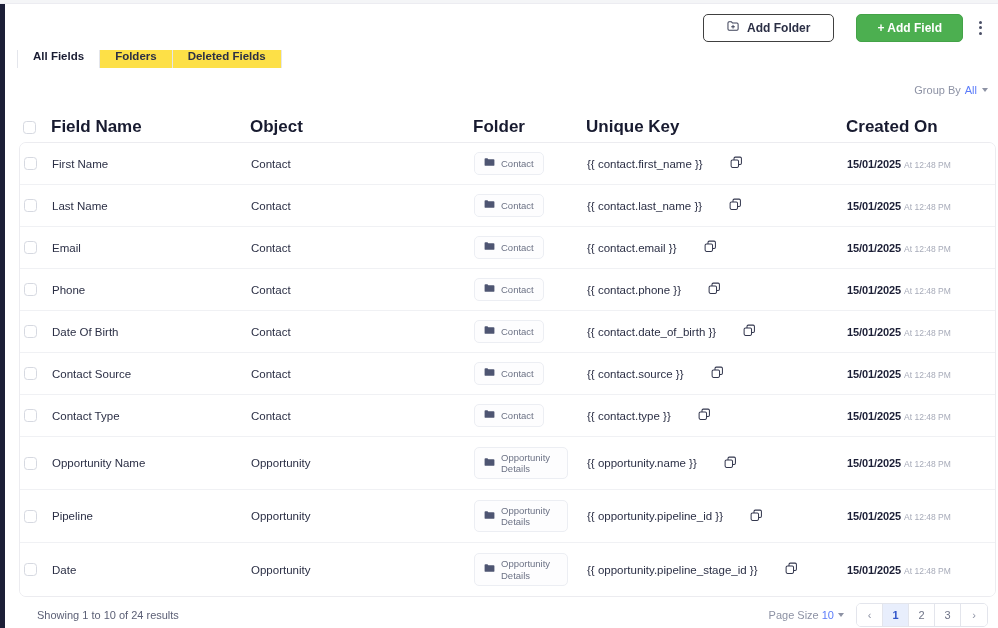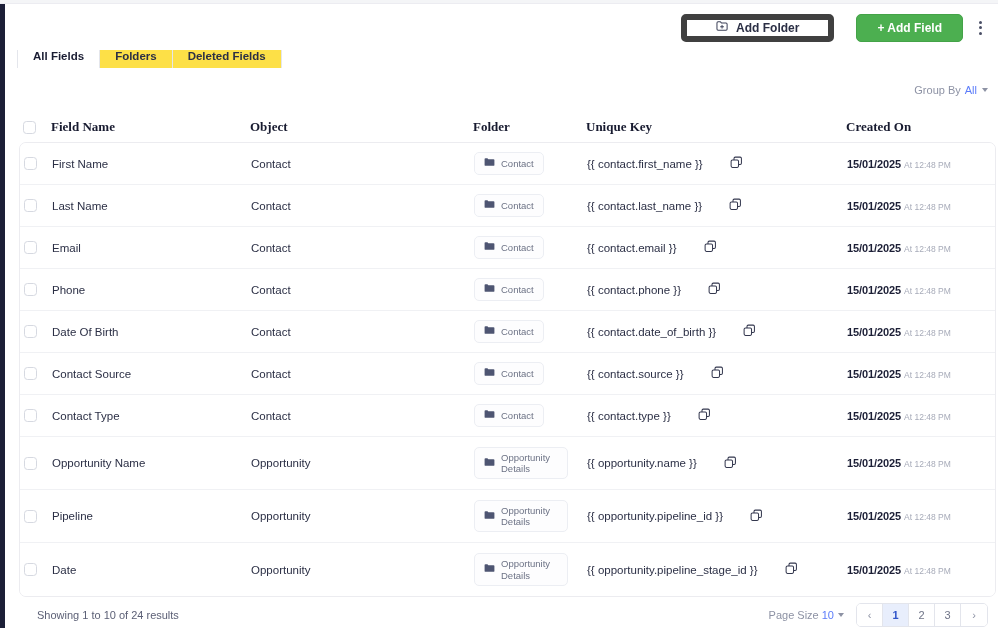--- a/index.html
+++ b/index.html
@@ -57,23 +57,23 @@
     align-items: center;
     gap: 7px;
     height: 28px;
     border-radius: 5px;
     font-size: 12px;
     cursor: pointer;
     white-space: nowrap;
     user-select: none;
   }
   .btn-add-folder {
-    padding: 0 29px;
-    background: #ffffff;
-    border: 6px solid #404040;
+    padding: 0 23px;
+    background: #ffffff;
+    border: 1px solid #404040;
     color: #2b2f45;
     font-weight: 600;
   }
   .btn-add-field {
     padding: 0 20px;
     margin-left: 22px;
     background: #4caf50;
     border: 1px solid #44a348;
     color: #ffffff;
     font-weight: 600;
@@ -188,25 +188,24 @@
     position: absolute;
     top: 112px;
     left: 0; right: 0;
     bottom: 26px;
   }
   .thead {
     display: flex;
     align-items: center;
     height: 30px;
     padding: 0 0 0 23px;
-    font-size: 13px;
+    font-size: 17px;
     font-weight: 700;
     color: #181b30;
     background: #ffffff;
-    font-family: Liberation Serif, serif;
   }
   .tbody {
     border: 1px solid #ececf0;
     border-radius: 7px;
     background: #ffffff;
     overflow: hidden;
     margin: 0 2px 0 19px;
   }
   .trow {
     display: flex;

